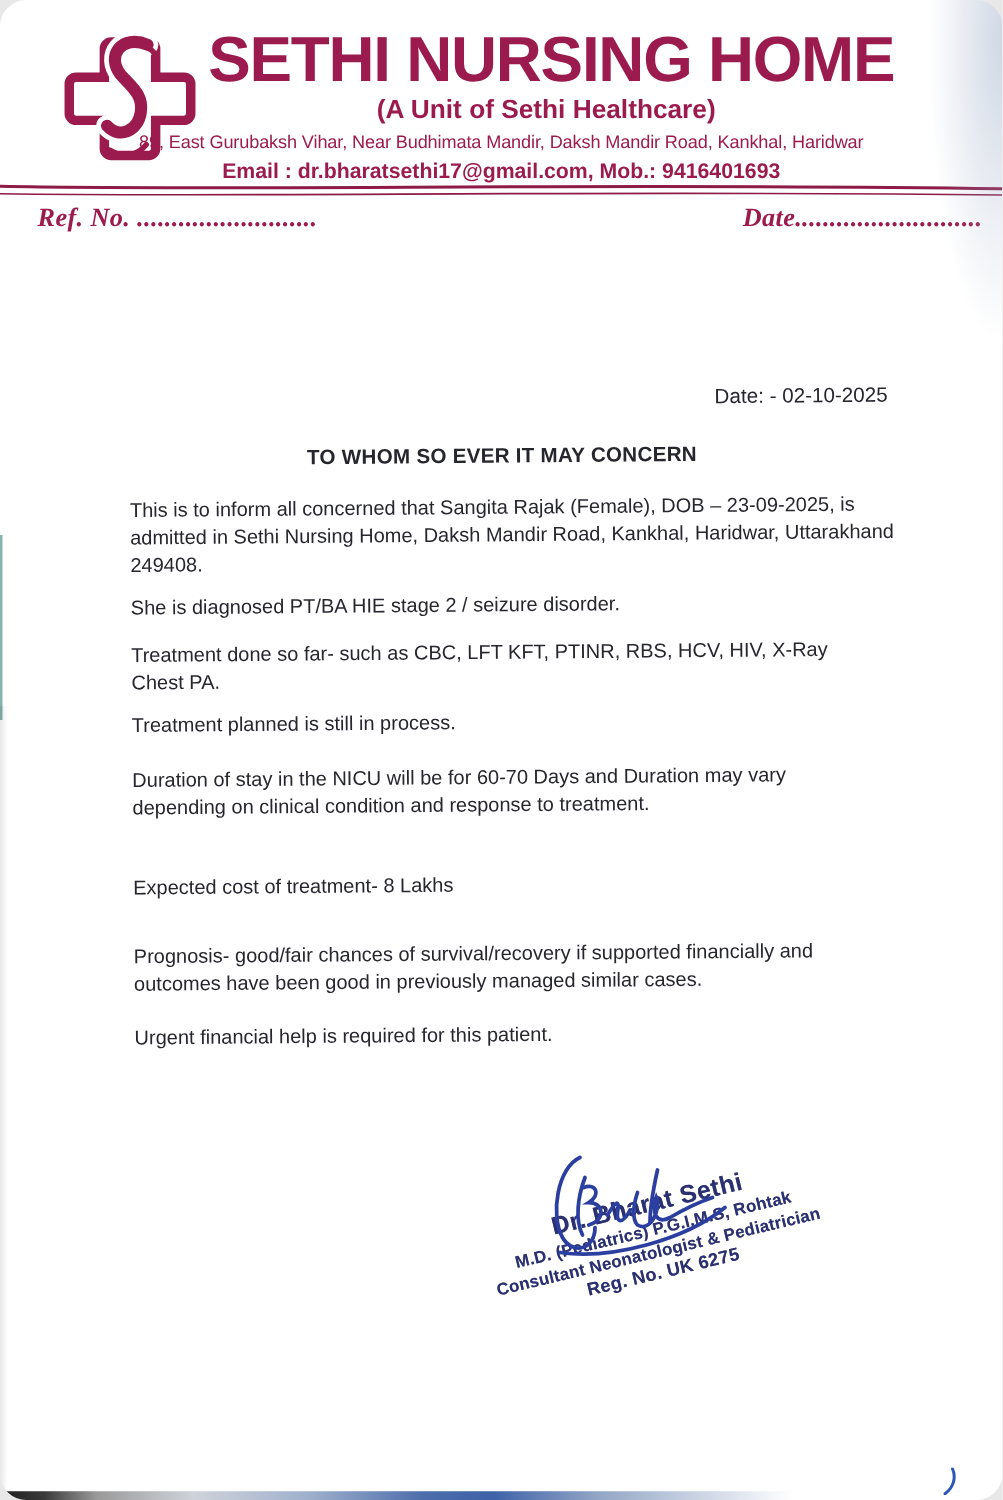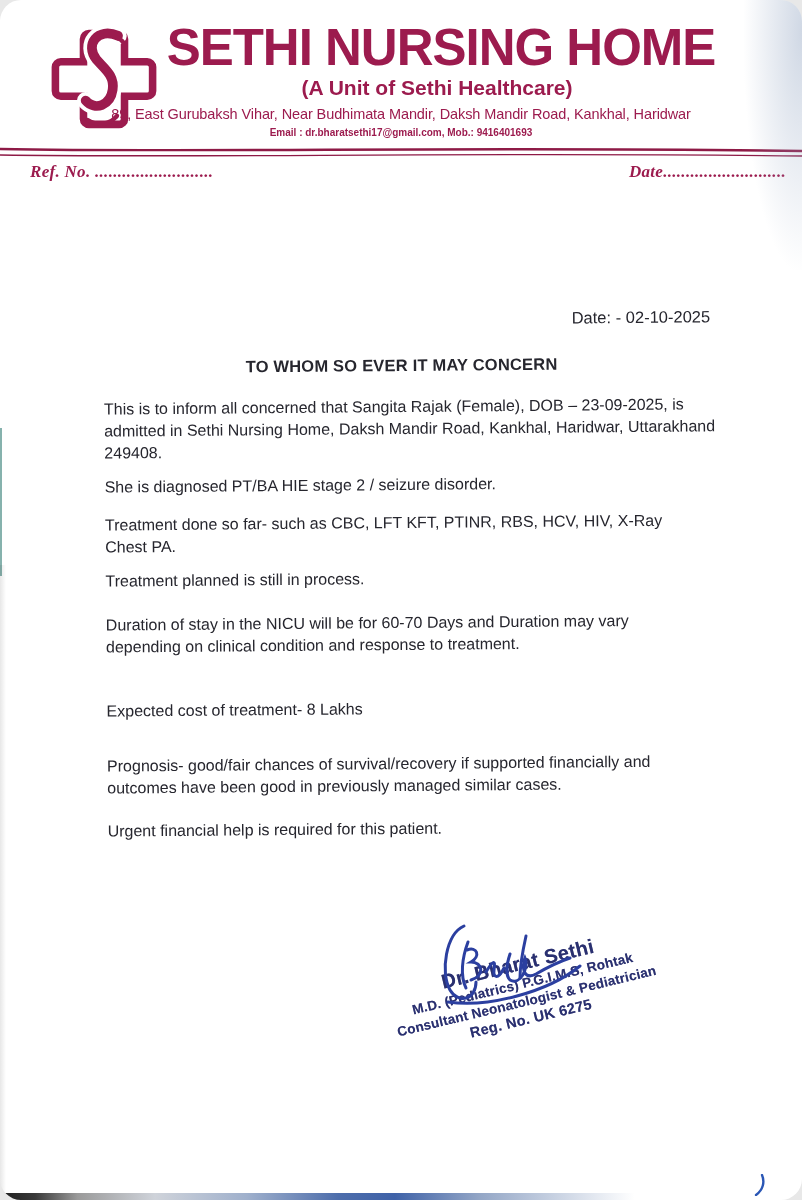--- a/index.html
+++ b/index.html
@@ -14,27 +14,27 @@
   
   .logo{position:absolute;left:50px;top:20px;width:108px;height:118px;}
   .header{position:absolute;top:0;left:0;right:0;}
   .title{margin:22px 0 0;text-align:center;transform:translateX(40px);
     color:var(--brand);font-weight:bold;font-size:51px;letter-spacing:-1px;line-height:1.0;}
   .subtitle{text-align:center;transform:translateX(36px);color:var(--brand);
     font-weight:bold;font-size:21px;margin-top:4px;line-height:1.0;}
   .address{text-align:center;color:var(--brand);font-weight:normal;
     font-size:14.5px;margin-top:8px;letter-spacing:-0.1px;line-height:1.15;}
   .contact{text-align:center;color:var(--brand);font-weight:bold;
-    font-size:10px;margin-top:4px;line-height:1.15;}
+    font-size:17px;margin-top:4px;line-height:1.15;}
   .divider{position:absolute;top:144px;left:0;width:802px;height:16px;}
 
   .ref-row{position:absolute;top:162px;left:30px;right:16px;
     display:flex;justify-content:space-between;color:var(--brand);
     font-family:"Liberation Serif",serif;font-weight:bold;font-style:italic;
-    font-size:17px;letter-spacing:0.3px;}
+    font-size:21px;letter-spacing:0.3px;}
 
   
   .letter{position:absolute;top:300px;left:0;right:0;color:var(--ink);
     font-size:16px;line-height:22px;transform:rotate(-0.5deg);transform-origin:50% 0;}
   .date-line{text-align:right;padding-right:92px;margin:8px 0 0;font-size:16.5px;}
   .heading{text-align:center;font-weight:bold;margin:24px 0 0;
     font-size:16.5px;letter-spacing:0.2px;}
   .para{margin:0;padding-left:103px;}
   .p0{margin-top:20px;max-width:640px;}
   .p1{margin-top:12px;max-width:600px;}

